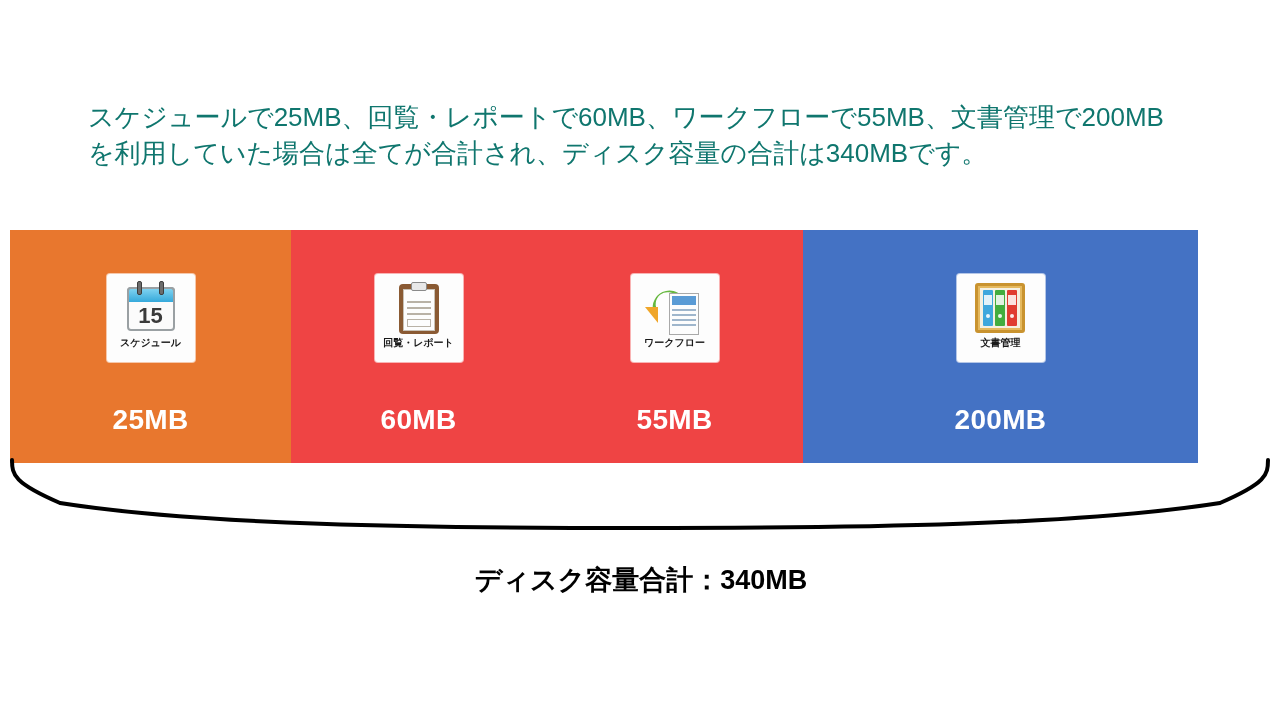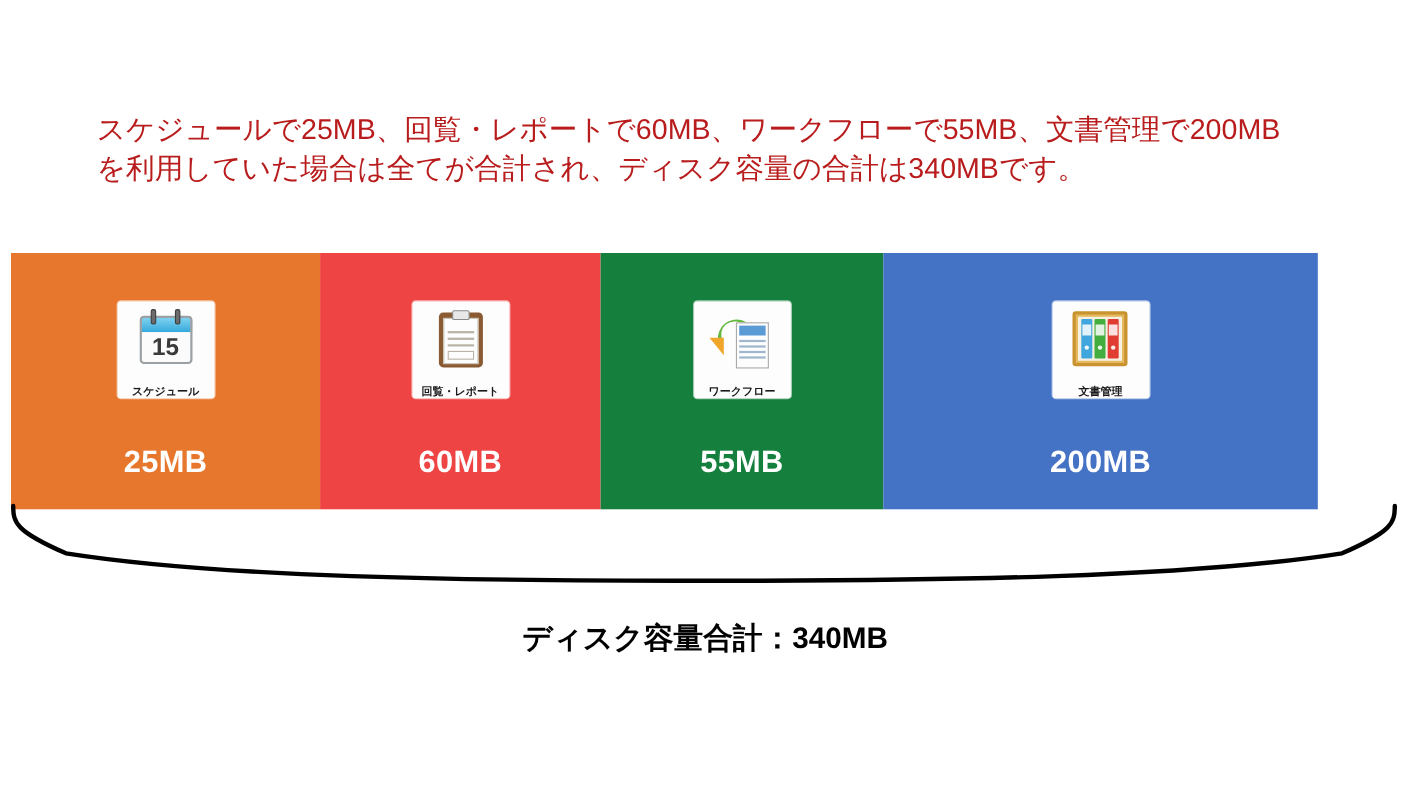--- a/index.html
+++ b/index.html
@@ -18,21 +18,21 @@
 
   
   #description {
     position: absolute;
     left: 88px;
     top: 100px;
     width: 1120px;
     font-size: 26px;
     line-height: 1.38;
     letter-spacing: 0px;
-    color: #b91c1c;
+    color: #0f766e;
     white-space: pre-line;
   }
 
   
   #bar {
     position: absolute;
     left: 10px;
     top: 230px;
     width: 1258px;
     height: 233px;
@@ -65,21 +65,21 @@
     width: 64px;
     height: 58px;
     margin-top: 5px;
     position: relative;
   }
   .seg-icon-caption {
     font-size: 10px;
     font-weight: bold;
     color: #1a1a1a;
     line-height: 1;
-    margin-top: 15px;
+    margin-top: 1px;
     white-space: nowrap;
     transform-origin: center top;
   }
   .seg-value {
     margin-top: 42px;
     font-size: 28px;
     font-weight: bold;
     color: #ffffff;
     letter-spacing: 0.3px;
   }
@@ -278,21 +278,21 @@
         <div class="clip-line" style="top:22px;"></div>
         <div class="clip-line" style="top:28px;"></div>
         <div class="clip-line" style="top:34px;"></div>
         <div class="clip-line" style="top:40px; height:8px; background:#fdfdfd; border:1px solid #b9b2a6; box-sizing:border-box;"></div>
       </div>
       <div class="seg-icon-caption">回覧・レポート</div>
     </div>
     <div class="seg-value">60MB</div>
   </div>
 
-  <div class="segment" style="width:257px; background:#15803d;">
+  <div class="segment" style="width:257px; background:#ef4444;">
     <div class="seg-icon-tile">
       <div class="seg-icon-art">
         <svg class="wf-arrow" viewBox="0 0 44 34" xmlns="http://www.w3.org/2000/svg">
           <path d="M6 30 A17 17 0 0 1 36 16 L41 16 L33 27 L25 16 L30 16 A11 11 0 0 0 11 30 Z" fill="#66b83f"></path>
         </svg>
         <div class="wf-tri"></div>
         <div class="wf-doc"></div>
         <div class="wf-doc-head"></div>
         <div class="wf-line" style="top:30px;"></div>
         <div class="wf-line" style="top:35px;"></div>

